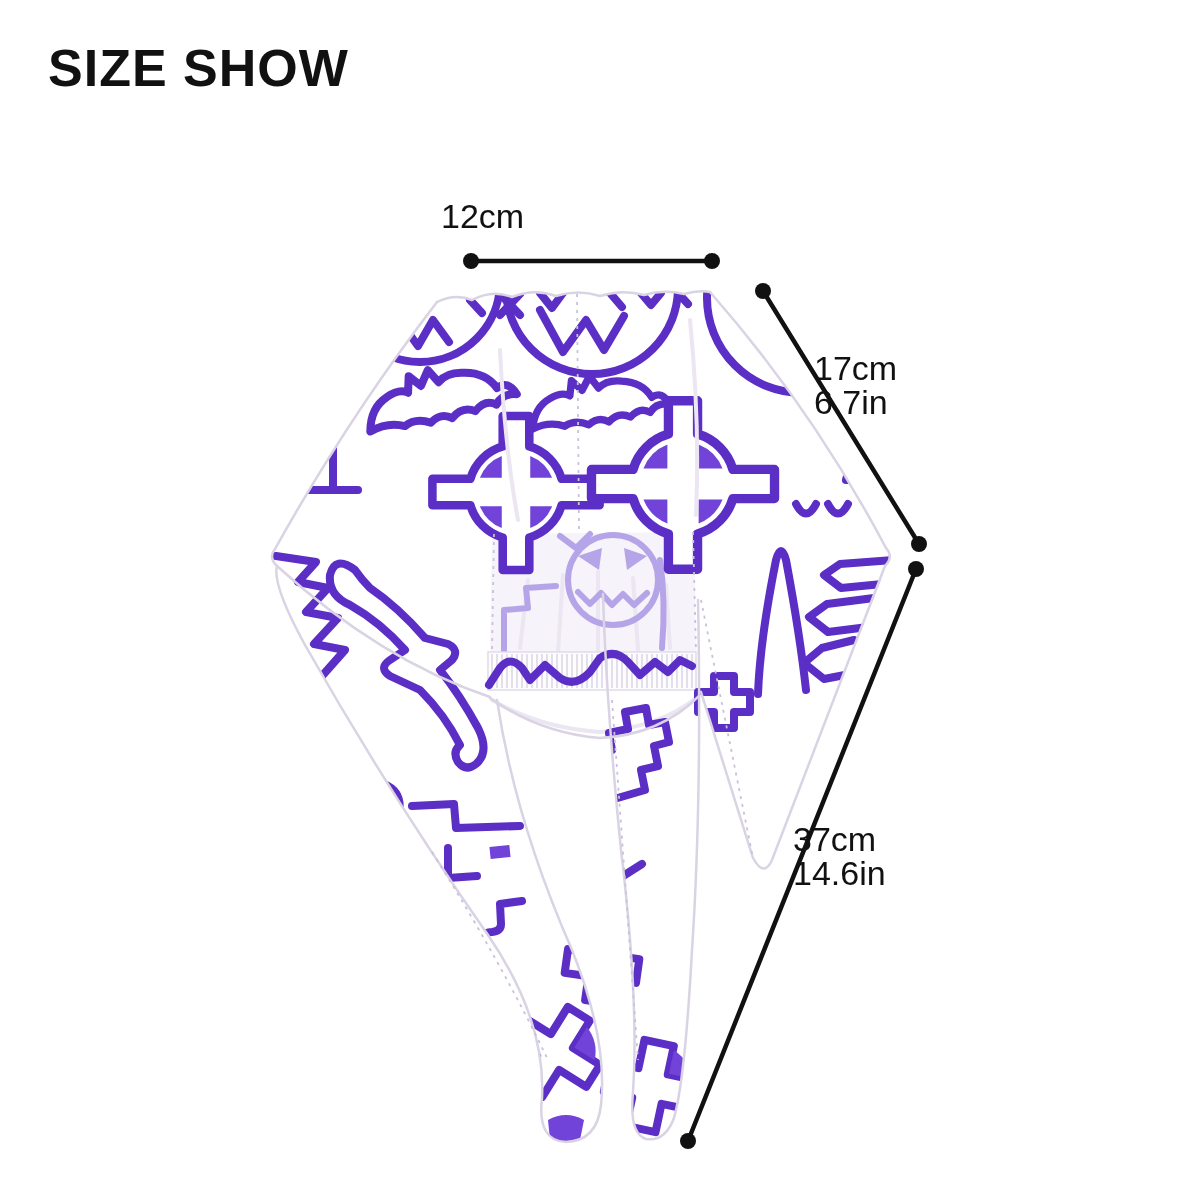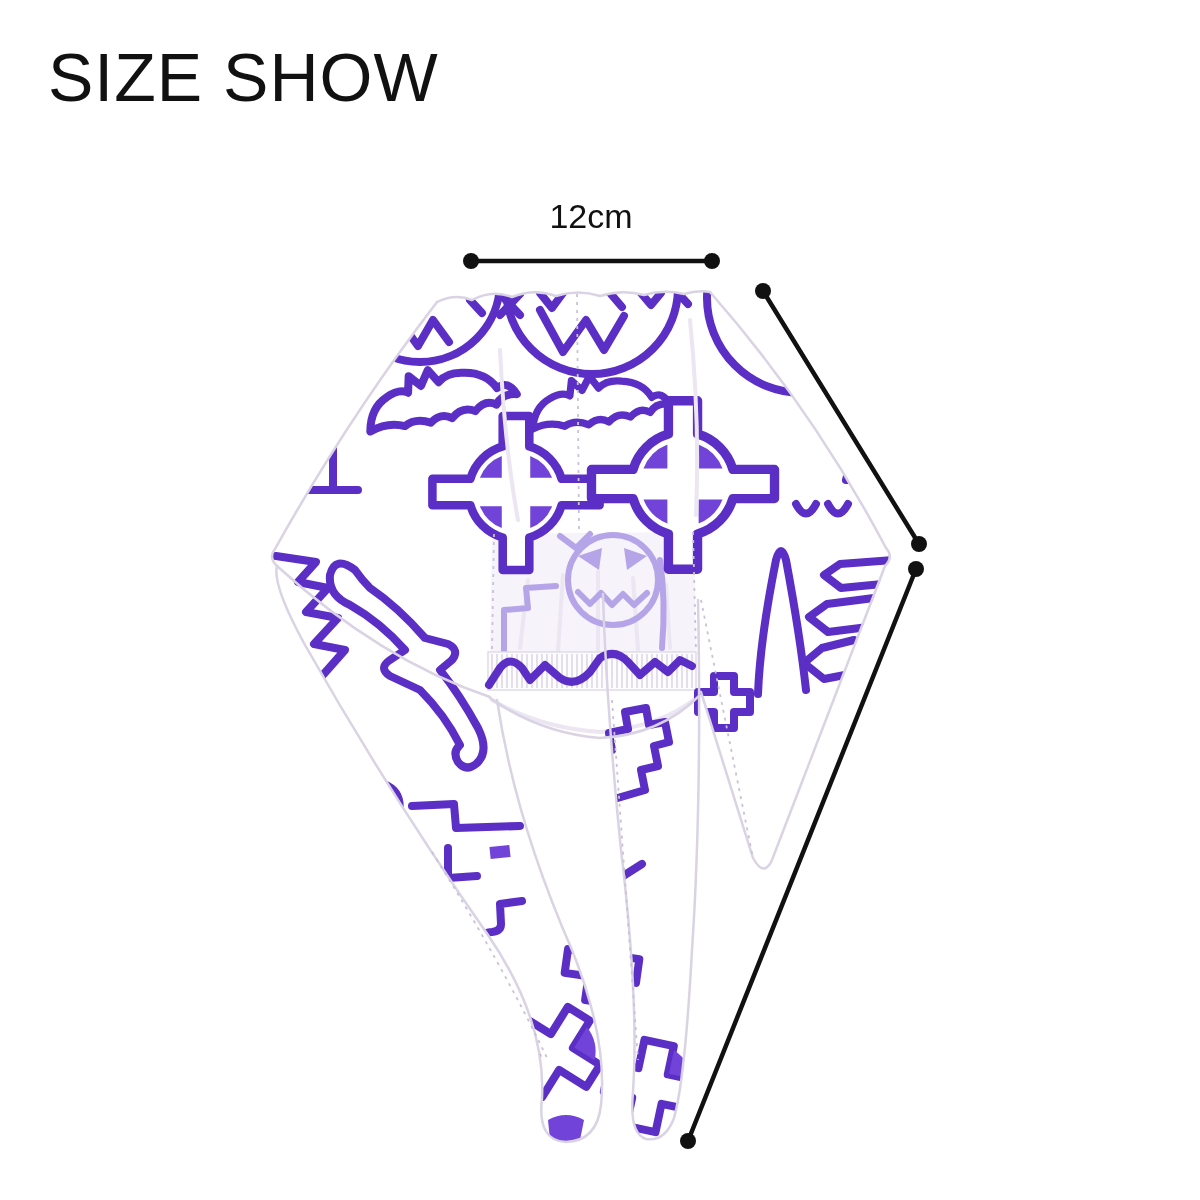--- a/index.html
+++ b/index.html
@@ -1,21 +1,21 @@
 <!DOCTYPE html>
 <html style="--purple: #5b2ec6; --purpleFill: #7243d8; --purpleFaded: #b5a5e8; --ink: #111111; --bg: #ffffff;"><head>
 <meta charset="utf-8">
 <style>
   html,body{margin:0;padding:0;background:#fff;}
   #stage{position:relative;width:1200px;height:1200px;background:var(--bg,#fff);overflow:hidden;
          font-family:"Liberation Sans","DejaVu Sans",sans-serif;}
   #artwork{position:absolute;inset:0;}
-  .page-title{position:absolute;left:48px;top:40px;font-size:68px;line-height:1.1;
-              color:var(--ink,#111);letter-spacing:1px;font-weight:400;white-space:nowrap;}
-  .meas{position:absolute;text-align:center;color:var(--ink,#111);font-size:34px;line-height:1.0;font-weight:400;}
+  .page-title{position:absolute;left:48px;top:40px;font-size:52px;line-height:1.1;
+              color:var(--ink,#111);letter-spacing:1px;font-weight:700;white-space:nowrap;}
+  .meas{position:absolute;text-align:left;color:var(--ink,#111);font-size:34px;line-height:1.0;font-weight:400;}
   .meas span{display:block;}
   #meas-top{left:441px;top:199px;width:300px;}
   #meas-side{left:814px;top:351px;width:160px;}
   #meas-tail{left:793px;top:822px;width:160px;}
   
   .fab{fill:#ffffff;}
   .edge{stroke:#d9d3e4;stroke-width:2.5;fill:none;stroke-linecap:round;}
   .seam{stroke:#c9c2d8;stroke-width:1.8;fill:none;stroke-dasharray:3 5;}
   .crease{stroke:#ebe6f2;stroke-width:4;fill:none;stroke-linecap:round;}
   .hatch{stroke:#d8d3e2;stroke-width:1.4;}
@@ -238,13 +238,21 @@
       <circle class="mdot" cx="916" cy="569" r="8"></circle>
       <circle class="mdot" cx="688" cy="1141" r="8"></circle>
     </g>
   </svg>
 
   <div class="page-title">SIZE SHOW</div>
 
   <div class="meas" id="meas-top">
     <span>12cm</span>
   </div>
+  <div class="meas" id="meas-side">
+    <span>17cm</span>
+    <span>6.7in</span>
+  </div>
+  <div class="meas" id="meas-tail">
+    <span>37cm</span>
+    <span>14.6in</span>
+  </div>
 </div>
 
 </body></html>

